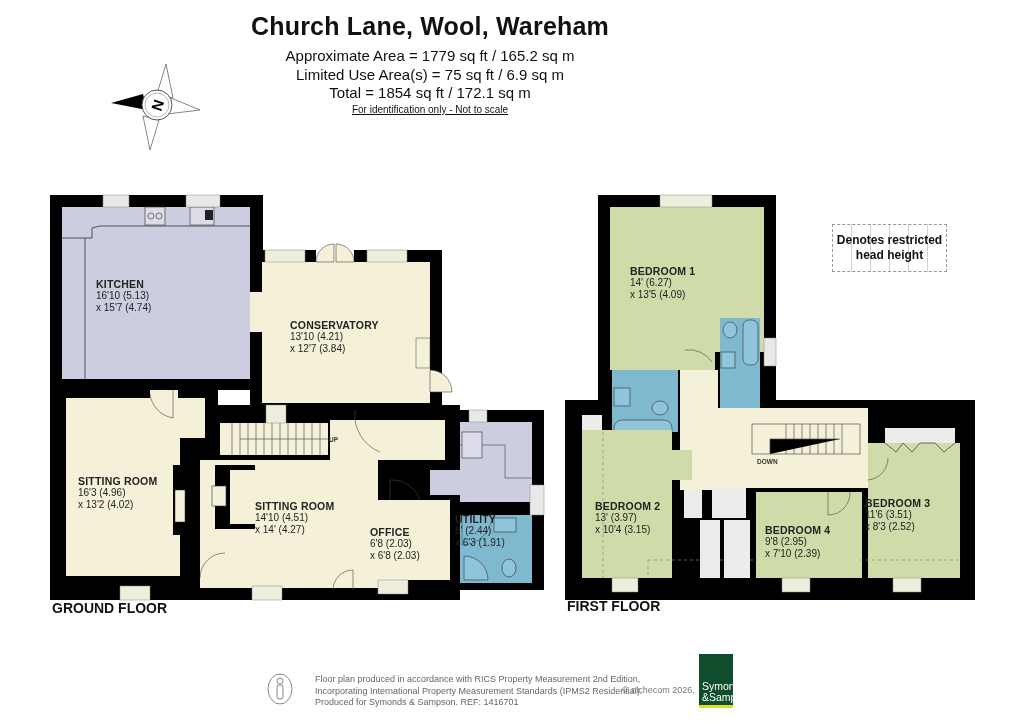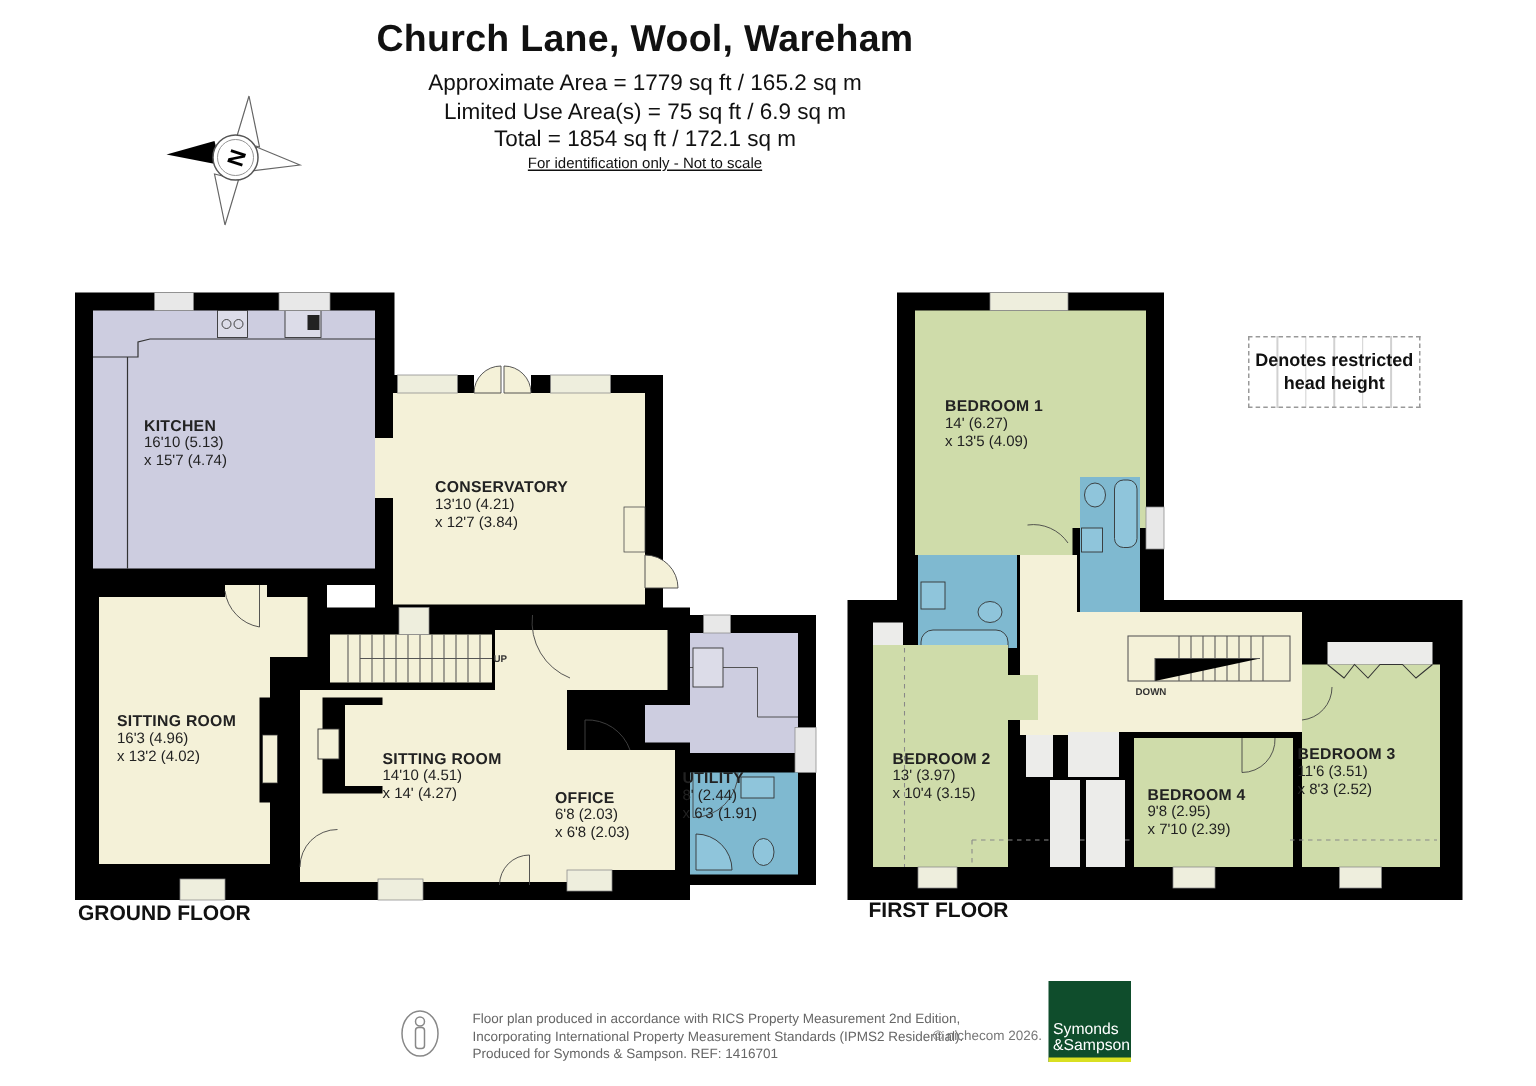--- a/index.html
+++ b/index.html
@@ -28,21 +28,21 @@
 
   .legend { position: absolute; left: 832px; top: 224px; width: 115px; height: 48px;
             border: 1px dashed #999; text-align: center; font-size: 12px; font-weight: bold;
             line-height: 15px; padding-top: 8px;
             background-image: repeating-linear-gradient(90deg, transparent 0 18px, rgba(0,0,0,0.18) 18px 19px); }
 
   .footer-text { position: absolute; left: 315px; top: 674px; font-size: 9px; line-height: 11.5px; color: #666; }
   .footer-copy { position: absolute; left: 622px; top: 685px; font-size: 9px; color: #777; }
   .person-icon { position: absolute; left: 267px; top: 673px; width: 26px; height: 32px; }
 
-  .brand { position: absolute; left: 699px; top: 654px; width: 55px; height: 54px; background: #0f4d2c;
+  .brand { position: absolute; left: 699px; top: 654px; width: 34px; height: 54px; background: #0f4d2c;
            border-bottom: 3px solid #d9e021; color: #fff; font-size: 10.5px; line-height: 11px; padding: 27px 0 0 3px; }
 </style>
 </head>
 <body>
 
 <div class="hdr hdr-title">Church Lane, Wool, Wareham</div>
 <div class="hdr hdr-line hdr-l1">Approximate Area = 1779 sq ft / 165.2 sq m</div>
 <div class="hdr hdr-line hdr-l2">Limited Use Area(s) = 75 sq ft / 6.9 sq m</div>
 <div class="hdr hdr-line hdr-l3">Total = 1854 sq ft / 172.1 sq m</div>
 <div class="hdr hdr-note">For identification only - Not to scale</div>
@@ -256,21 +256,21 @@
   <span class="rn">BEDROOM 3</span>
   <span class="rd">11'6 (3.51)</span>
   <span class="rd">x 8'3 (2.52)</span>
 </div>
 <div class="room-label" style="left:765px; top:524px; width:90px;">
   <span class="rn">BEDROOM 4</span>
   <span class="rd">9'8 (2.95)</span>
   <span class="rd">x 7'10 (2.39)</span>
 </div>
 <div class="tiny" style="left:757px; top:458px;">DOWN</div>
-<div class="floor-label" style="left:579px; top:598px;">FIRST FLOOR</div>
+<div class="floor-label" style="left:567px; top:598px;">FIRST FLOOR</div>
 
 <div class="legend">Denotes restricted head height</div>
 
 <svg class="person-icon" viewBox="0 0 26 32">
   <ellipse cx="13" cy="16" rx="12" ry="15" fill="none" stroke="#888" stroke-width="1"></ellipse>
   <circle cx="13" cy="8" r="3" fill="none" stroke="#888" stroke-width="1"></circle>
   <rect x="10" y="12" width="6" height="14" rx="2" fill="none" stroke="#888" stroke-width="1"></rect>
 </svg>
 <div class="footer-text">
   <div>Floor plan produced in accordance with RICS Property Measurement 2nd Edition,</div>

